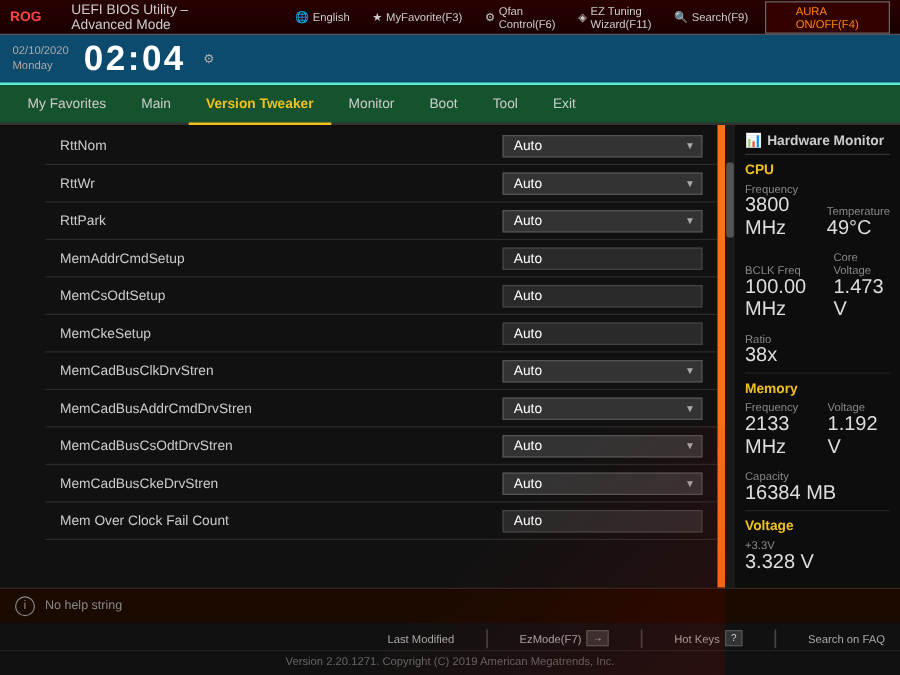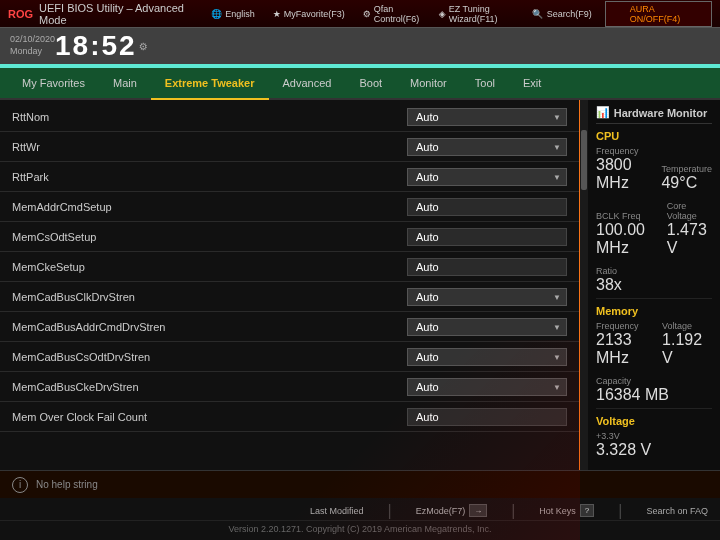--- a/index.html
+++ b/index.html
@@ -25,42 +25,43 @@
     }
 
     
     .header {
       background: linear-gradient(180deg, #2a0000 0%, #1a0000 100%);
       border-bottom: 1px solid #555;
       padding: 0 8px;
       height: 28px;
       display: flex;
       align-items: center;
-      gap: 2px;
+      gap: 20px;
     }
     .header-logo {
       font-size: 11px;
       font-weight: bold;
       color: #ff4444;
       margin-right: 4px;
     }
     .header-title {
       font-size: 11px;
       color: #ccc;
     }
     .header-spacer { flex: 1; }
 
     
     .time-bar {
-      background: #404040;
+      background: #0c4a6e;
       height: 40px;
       display: flex;
       align-items: center;
       padding: 0 10px;
-      border-bottom: 4px solid #5eead4;
+      gap: 12px;
+      border-bottom: 2px solid #5eead4;
     }
     .date-section {
       display: flex;
       flex-direction: column;
       font-size: 9px;
       color: #aaa;
       line-height: 1.3;
     }
     .time-display {
       font-size: 28px;
@@ -127,21 +128,22 @@
     .main-content {
       display: flex;
       height: 370px;
     }
 
     
     .settings-panel {
       flex: 1;
       overflow: hidden;
       background: #111;
-      border-right: 1px solid #f97316;
+      border-right: 6px solid #f97316;
+      padding-left: 36px;
     }
 
     .settings-list {
       padding: 2px 0;
     }
 
     .setting-row {
       display: flex;
       align-items: center;
       height: 30px;
@@ -353,42 +355,39 @@
       <span>AURA ON/OFF(F4)</span>
     </div>
   </div>
 </div>
 
 <div class="time-bar">
   <div class="date-section">
     <span>02/10/2020</span>
     <span>Monday</span>
   </div>
-  <span class="time-display">18:52</span>
+  <span class="time-display">02:04</span>
   <span class="time-gear">⚙</span>
 </div>
 
 <div class="nav-bar">
   <div class="nav-item">
     <span>My Favorites</span>
   </div>
   <div class="nav-item">
     <span>Main</span>
   </div>
   <div class="nav-item active">
-    <span>Extreme Tweaker</span>
+    <span>Version Tweaker</span>
   </div>
   <div class="nav-item">
-    <span>Advanced</span>
+    <span>Monitor</span>
   </div>
   <div class="nav-item">
     <span>Boot</span>
-  </div>
-  <div class="nav-item">
-    <span>Monitor</span>
   </div>
   <div class="nav-item">
     <span>Tool</span>
   </div>
   <div class="nav-item">
     <span>Exit</span>
   </div>
 </div>
 
 <div class="main-content">

